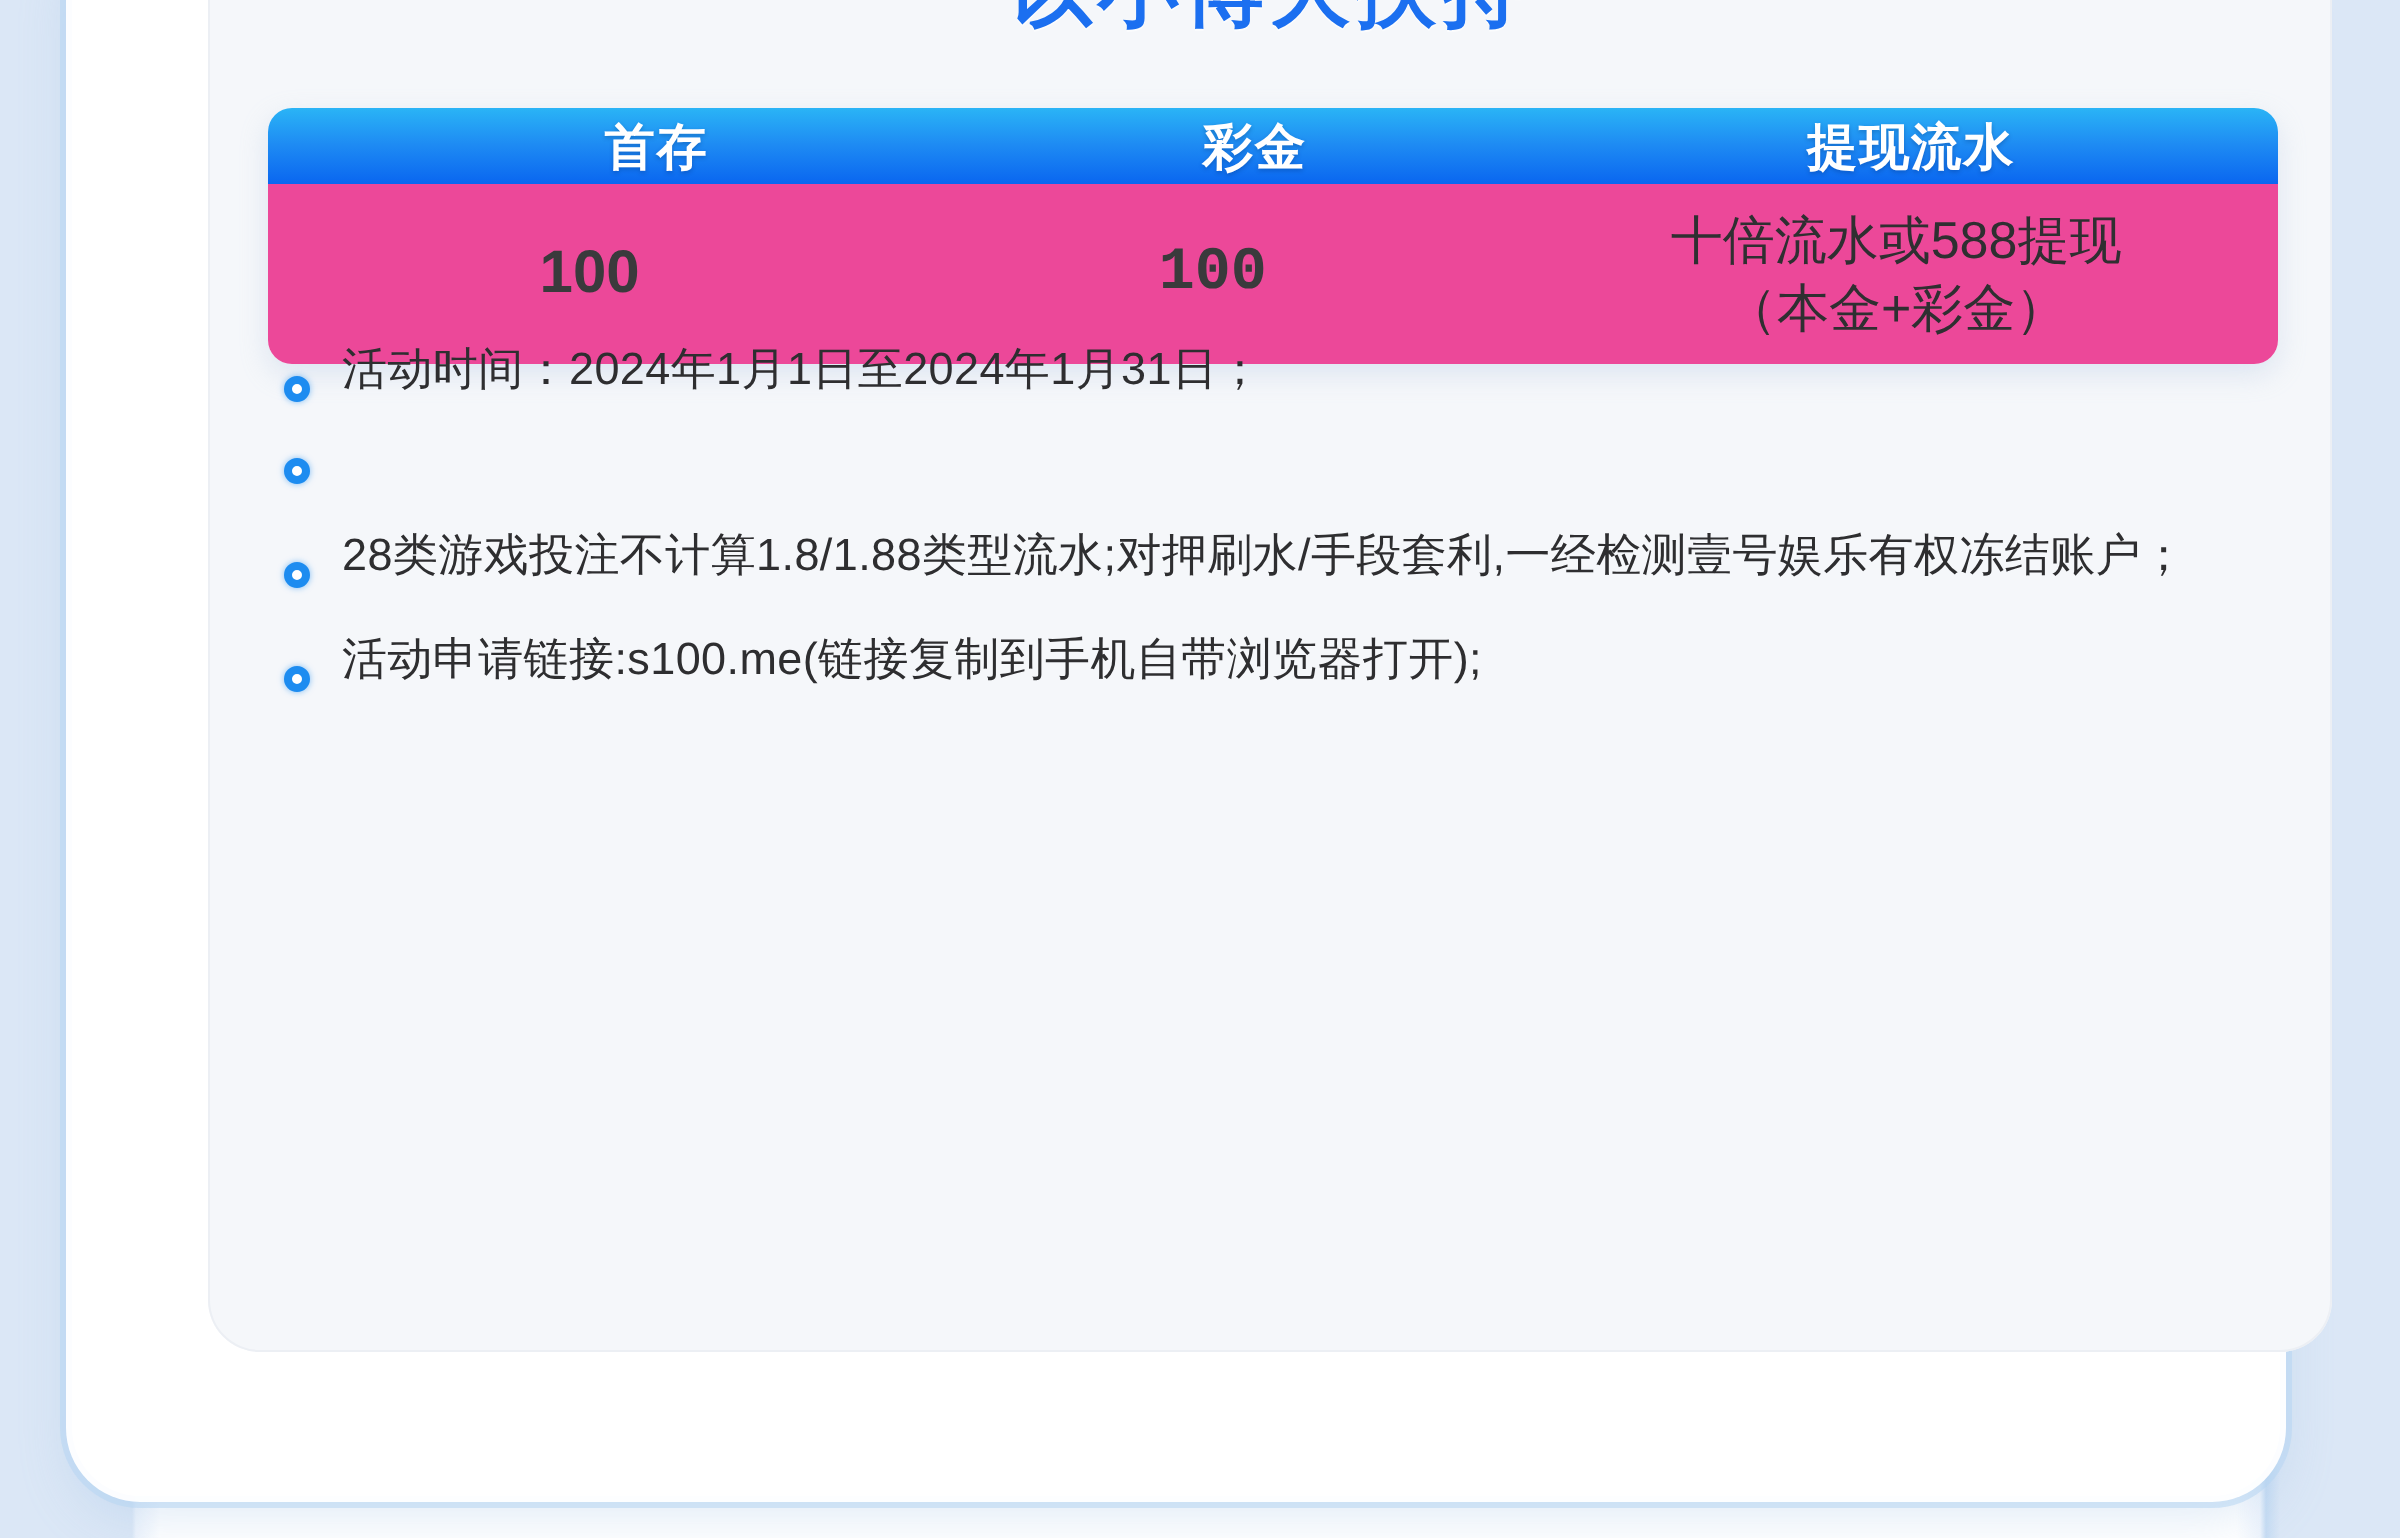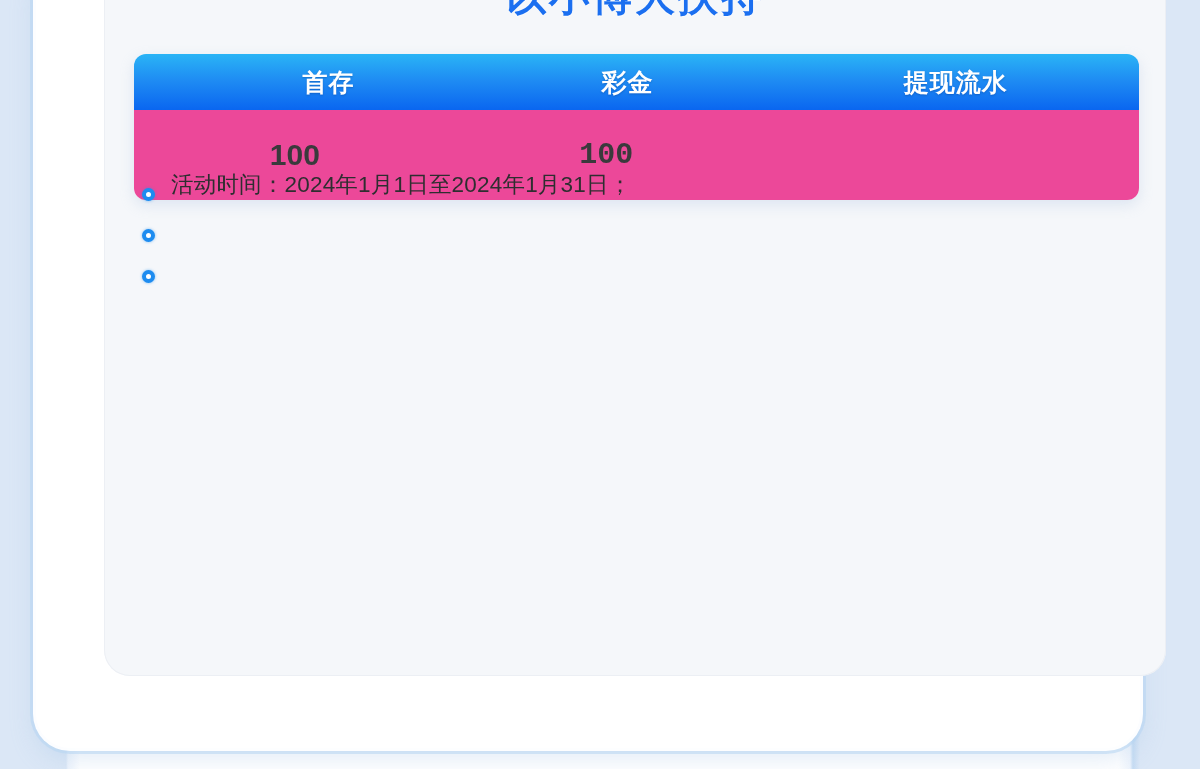--- a/index.html
+++ b/index.html
@@ -80,21 +80,21 @@
   .table {
     position: absolute;
     left: 30px;
     top: 122px;
     width: 1005px;
     border-radius: 12px;
     box-shadow: 0 5px 14px rgba(164,190,222,0.30);
   }
   .table-head {
     display: flex;
-    height: 56px;
+    height: 38px;
     border-radius: 12px 12px 0 0;
     background: linear-gradient(180deg, #2ab4f6 0%, #1e8bf3 48%, #0a66f0 100%);
     overflow: hidden;
     padding-left: 40px;
   }
   .table-head .cell {
     display: flex;
     align-items: center;
     justify-content: center;
     color: #ffffff;
@@ -176,30 +176,41 @@
 
     <div class="table">
       <div class="table-head">
         <div class="cell col-1">首存</div>
         <div class="cell col-2">彩金</div>
         <div class="cell col-3">提现流水</div>
       </div>
       <div class="table-body">
         <div class="cell col-1">100</div>
         <div class="cell col-2">100</div>
+        <div class="cell col-3 multiline">
+          <div>
+            <div>十倍流水或588提现</div>
+            <div>（本金+彩金）</div>
+          </div>
+        </div>
       </div>
     </div>
 
     <div class="notes">
       <div class="note">
         <span class="bullet"></span>
         <span class="note-text">活动时间：2024年1月1日至2024年1月31日；</span>
       </div>
       <div class="note">
         <span class="bullet"></span>
       </div>
       <div class="note">
         <span class="bullet"></span>
+        <span class="note-text">28类游戏投注不计算1.8/1.88类型流水;对押刷水/手段套利,一经检测壹号娱乐有权冻结账户；</span>
+      </div>
+      <div class="note">
+        <span class="bullet"></span>
+        <span class="note-text">活动申请链接:s100.me(链接复制到手机自带浏览器打开);</span>
       </div>
     </div>
 
   </div>
 </div>
 
 </body></html>

